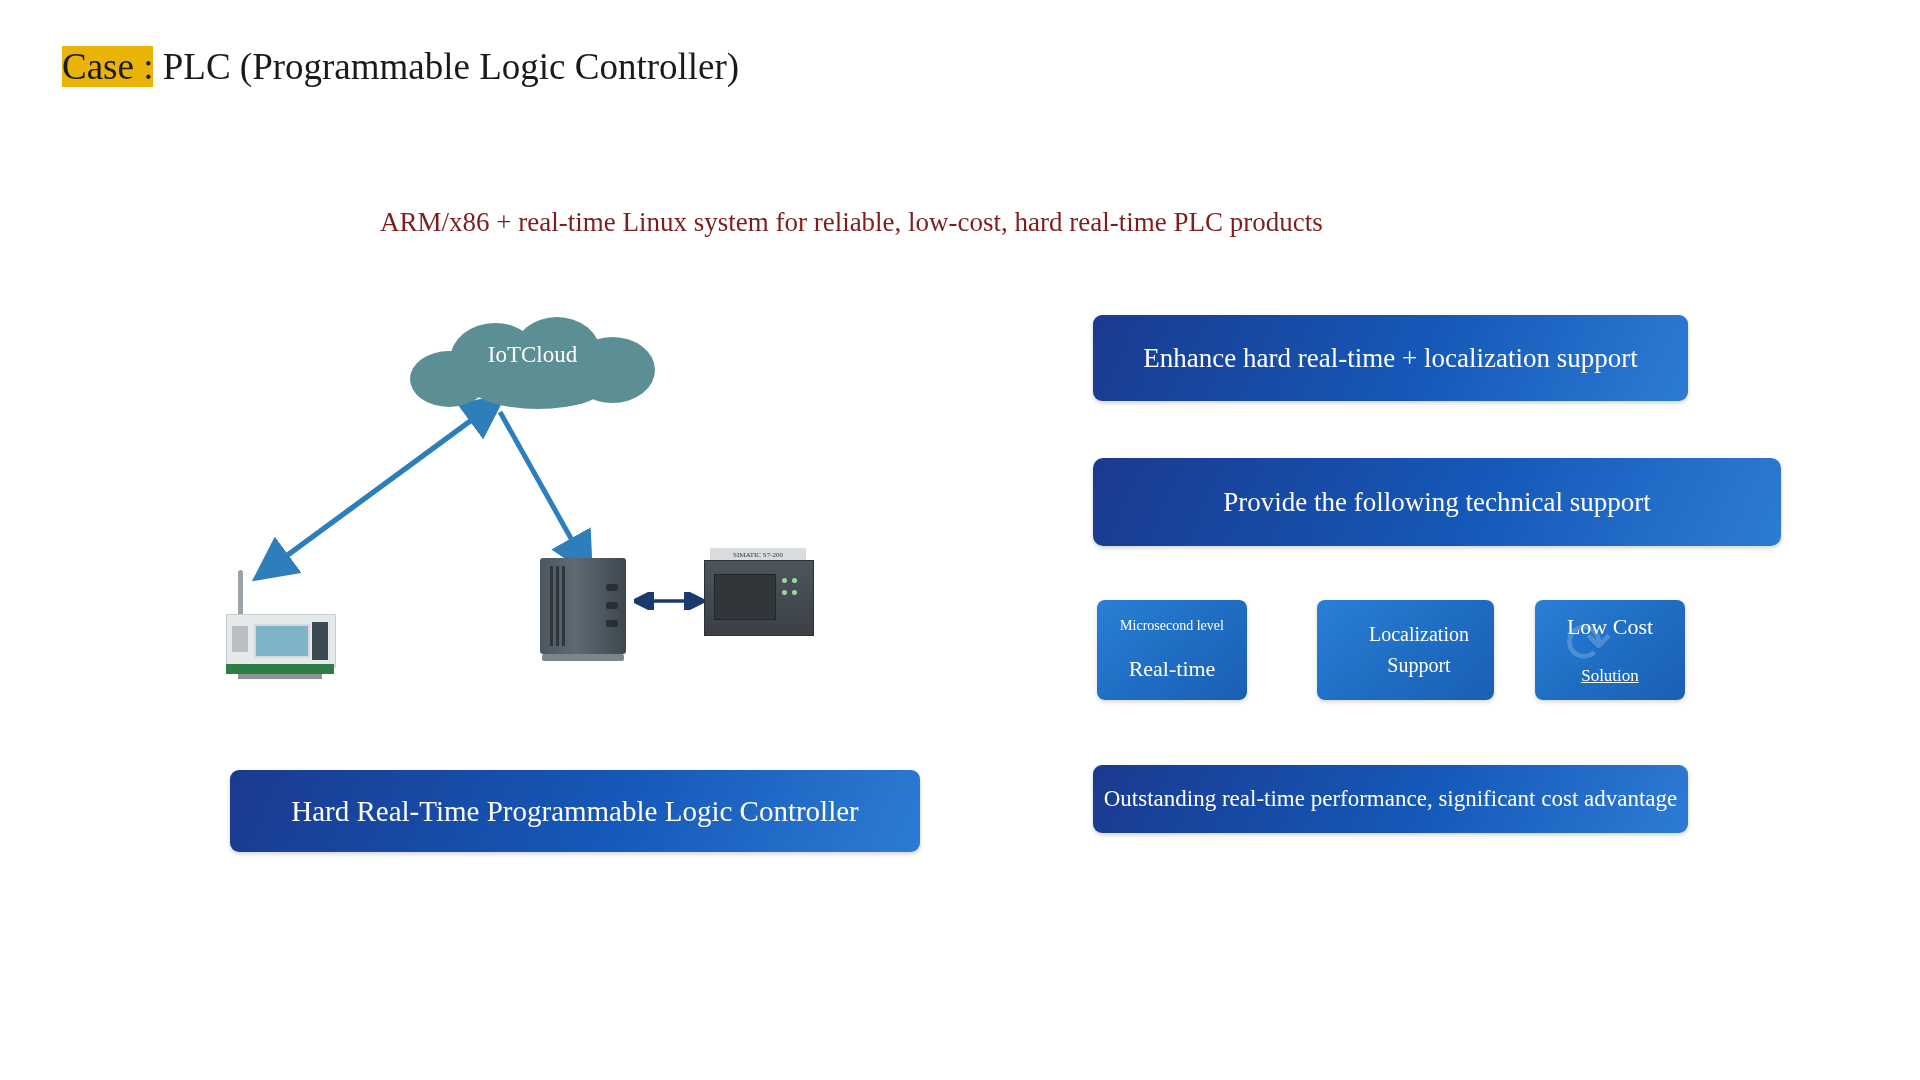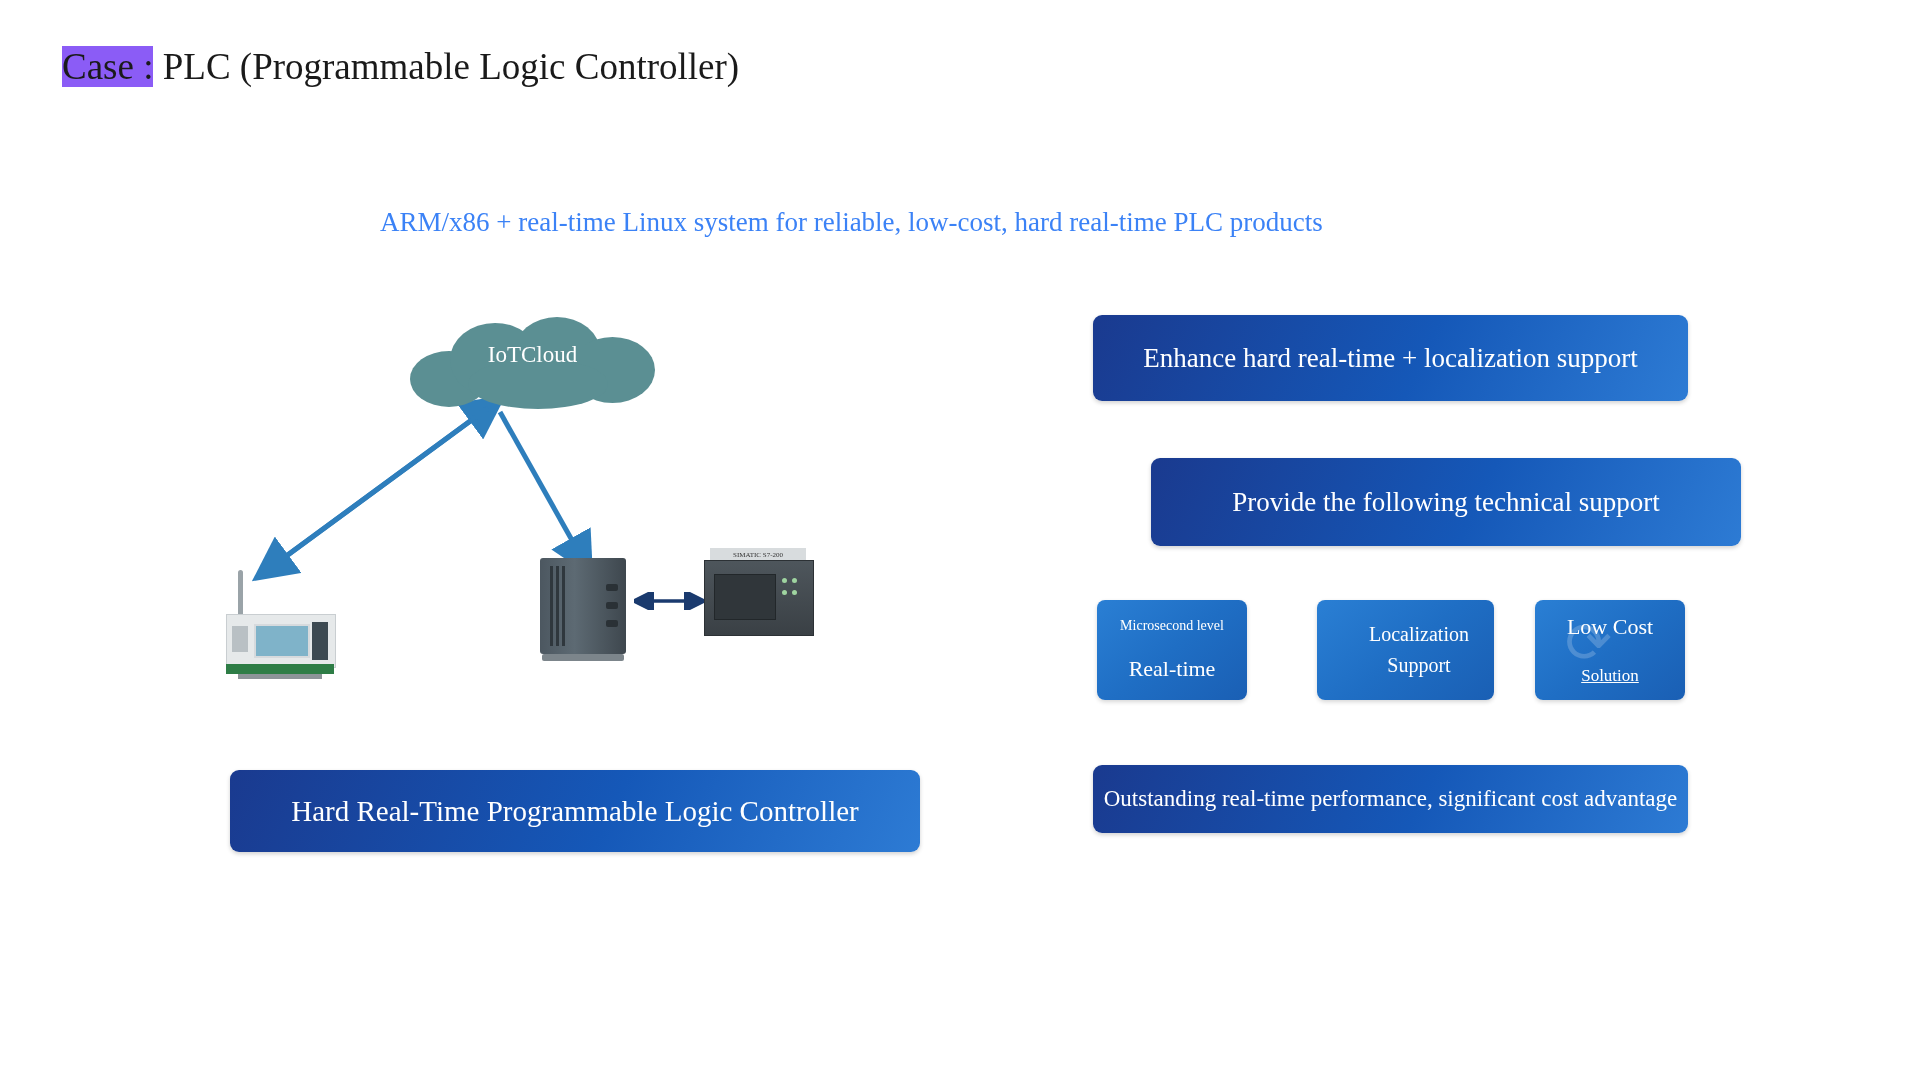--- a/index.html
+++ b/index.html
@@ -20,31 +20,31 @@
   #slide-title {
     position: absolute;
     left: 62px;
     top: 46px;
     font-size: 37px;
     line-height: 1.15;
     white-space: nowrap;
     color: #1a1a1a;
   }
   #slide-title .hl {
-    background: #8b5cf6;
+    background: #eab308;
   }
 
   
   #slide-subtitle {
     position: absolute;
     left: 380px;
     top: 207px;
     font-size: 27px;
     white-space: nowrap;
-    color: #3b82f6;
+    color: #7f1d1d;
   }
 
   
   #left-diagram {
     position: absolute;
     left: 210px;
     top: 300px;
     width: 740px;
     height: 560px;
   }
@@ -132,22 +132,23 @@
   #bar-hard-rt {
     left: 230px; top: 770px; width: 690px; height: 82px;
     font-size: 29px;
   }
 
   #bar-enhance {
     left: 1093px; top: 315px; width: 595px; height: 86px;
     font-size: 27px;
   }
   #bar-provide {
-    left: 1151px; top: 458px; width: 590px; height: 88px;
+    left: 1093px; top: 458px; width: 688px; height: 88px;
     font-size: 27px;
+    border-radius: 10px;
   }
   #bar-outcome {
     left: 1093px; top: 765px; width: 595px; height: 68px;
     font-size: 23px;
   }
 
   
   .mini-card {
     position: absolute;
     border-radius: 8px;

